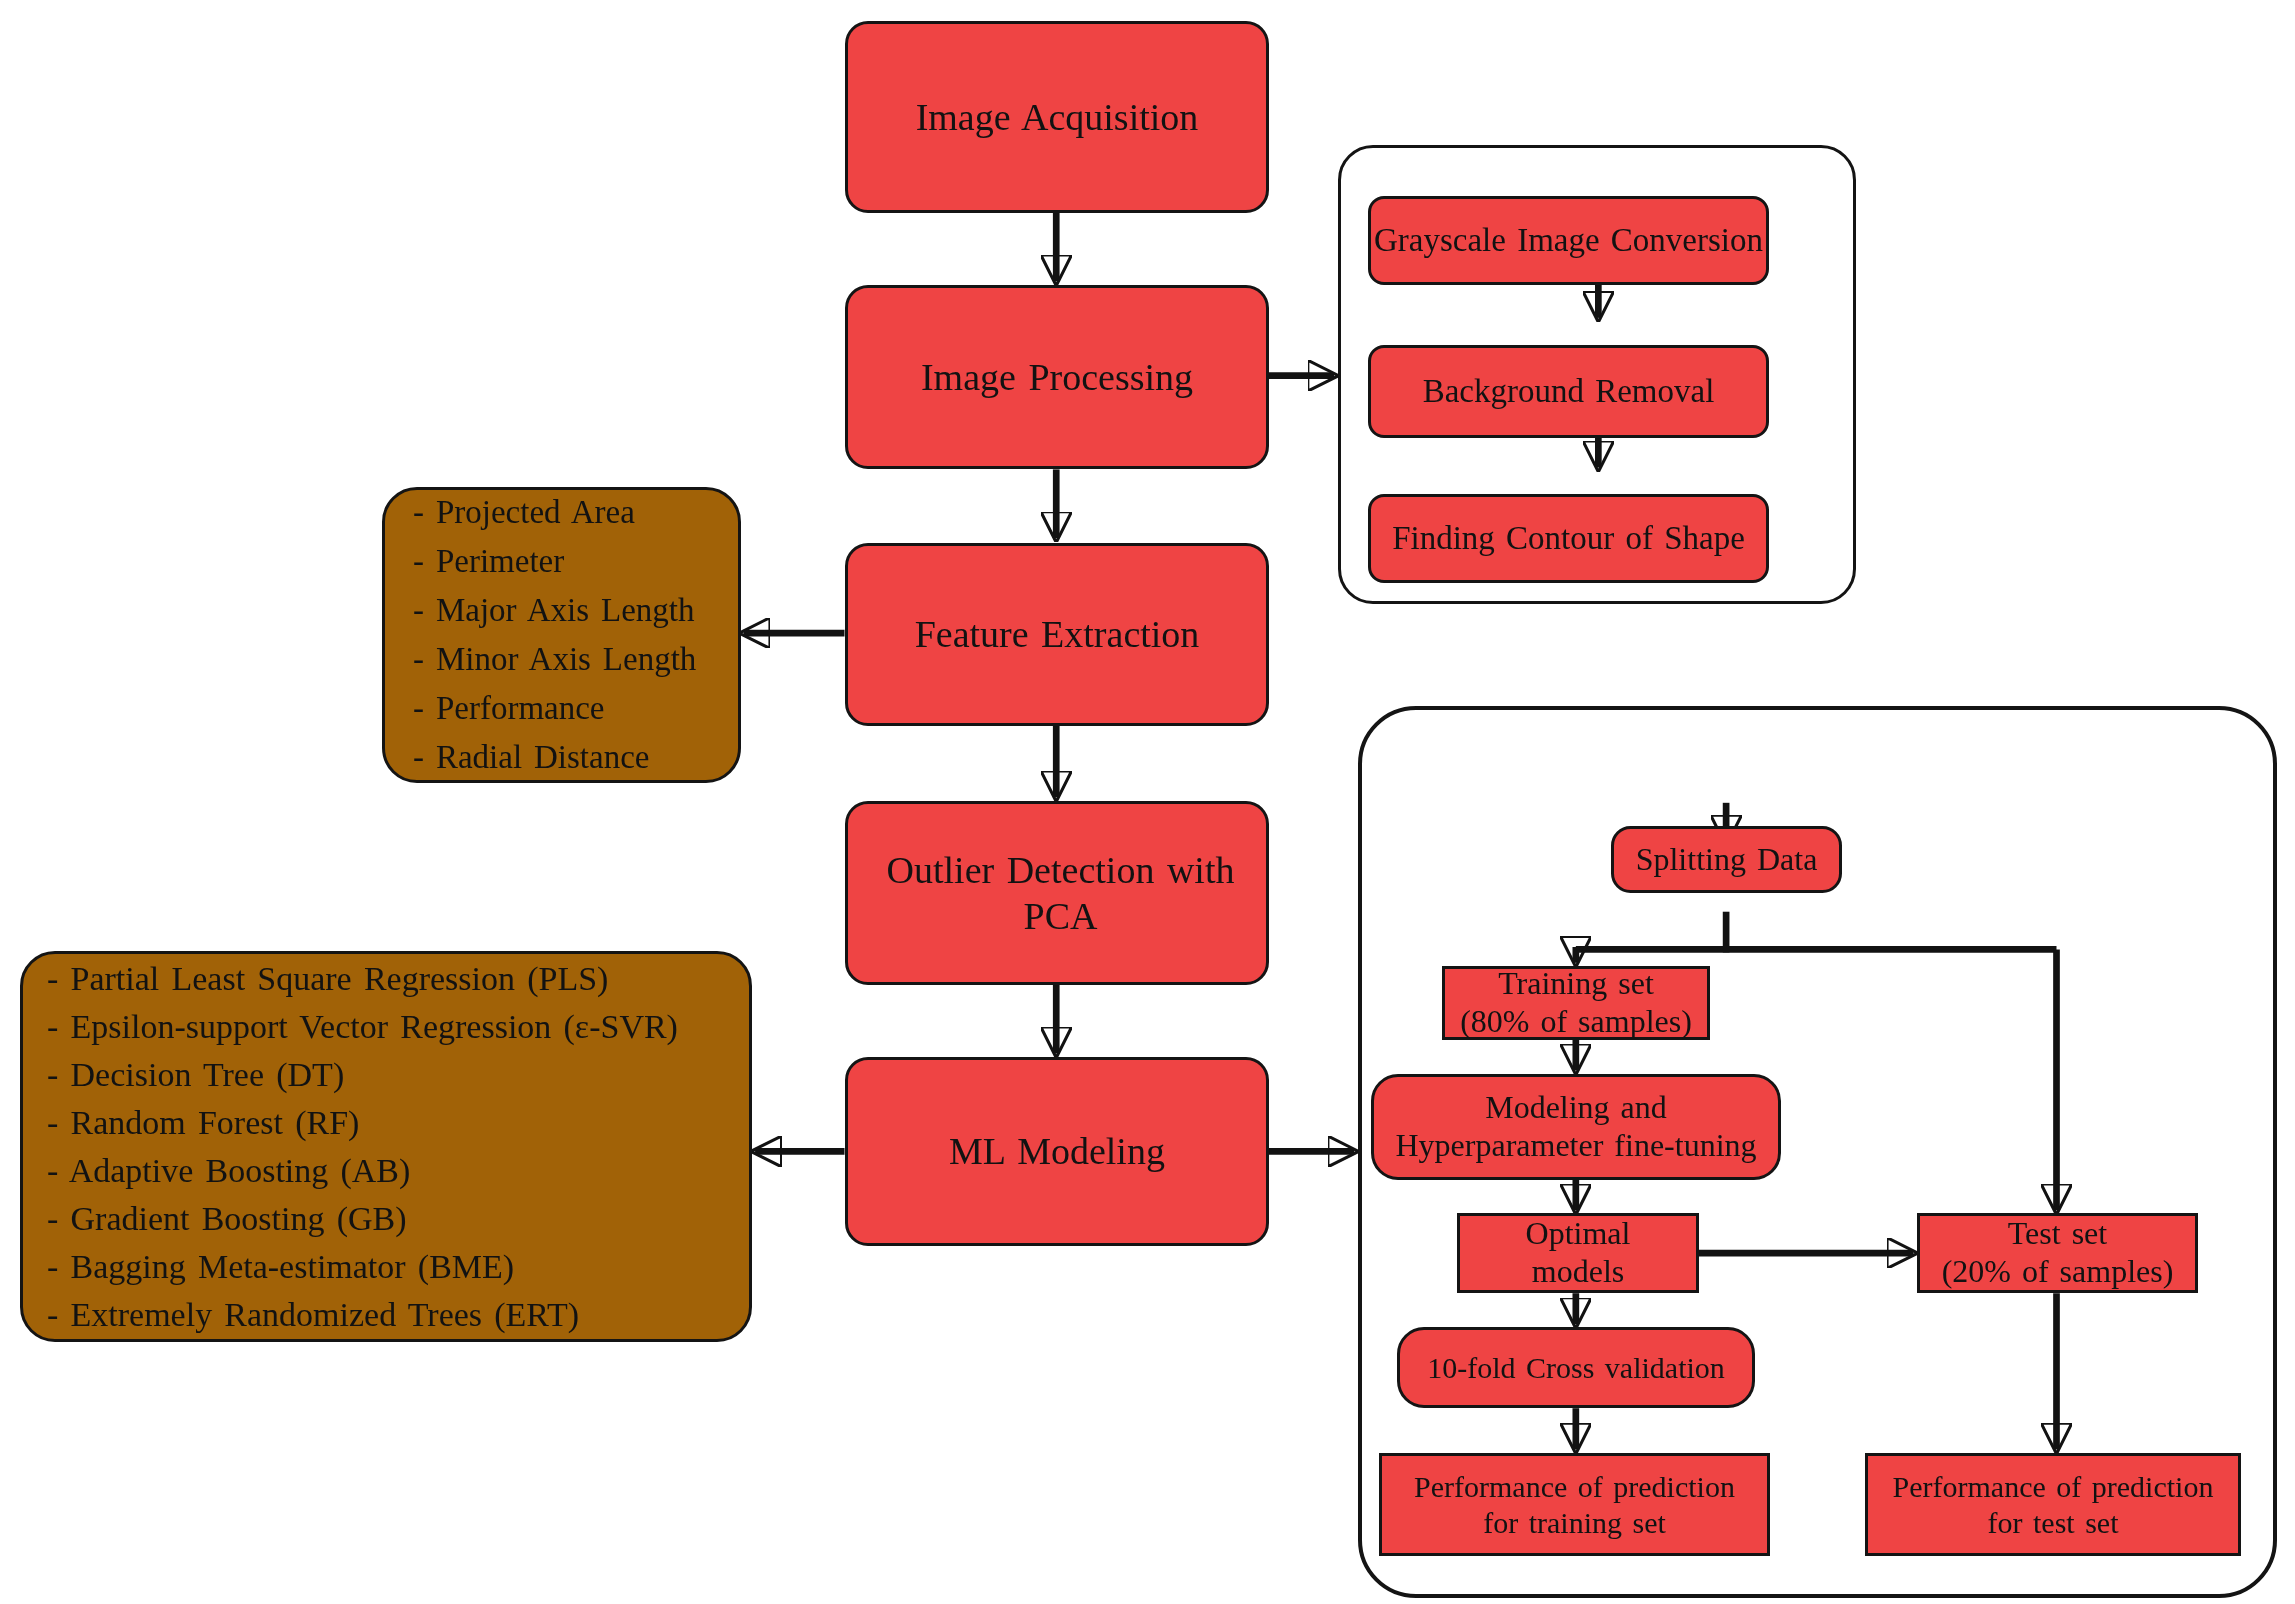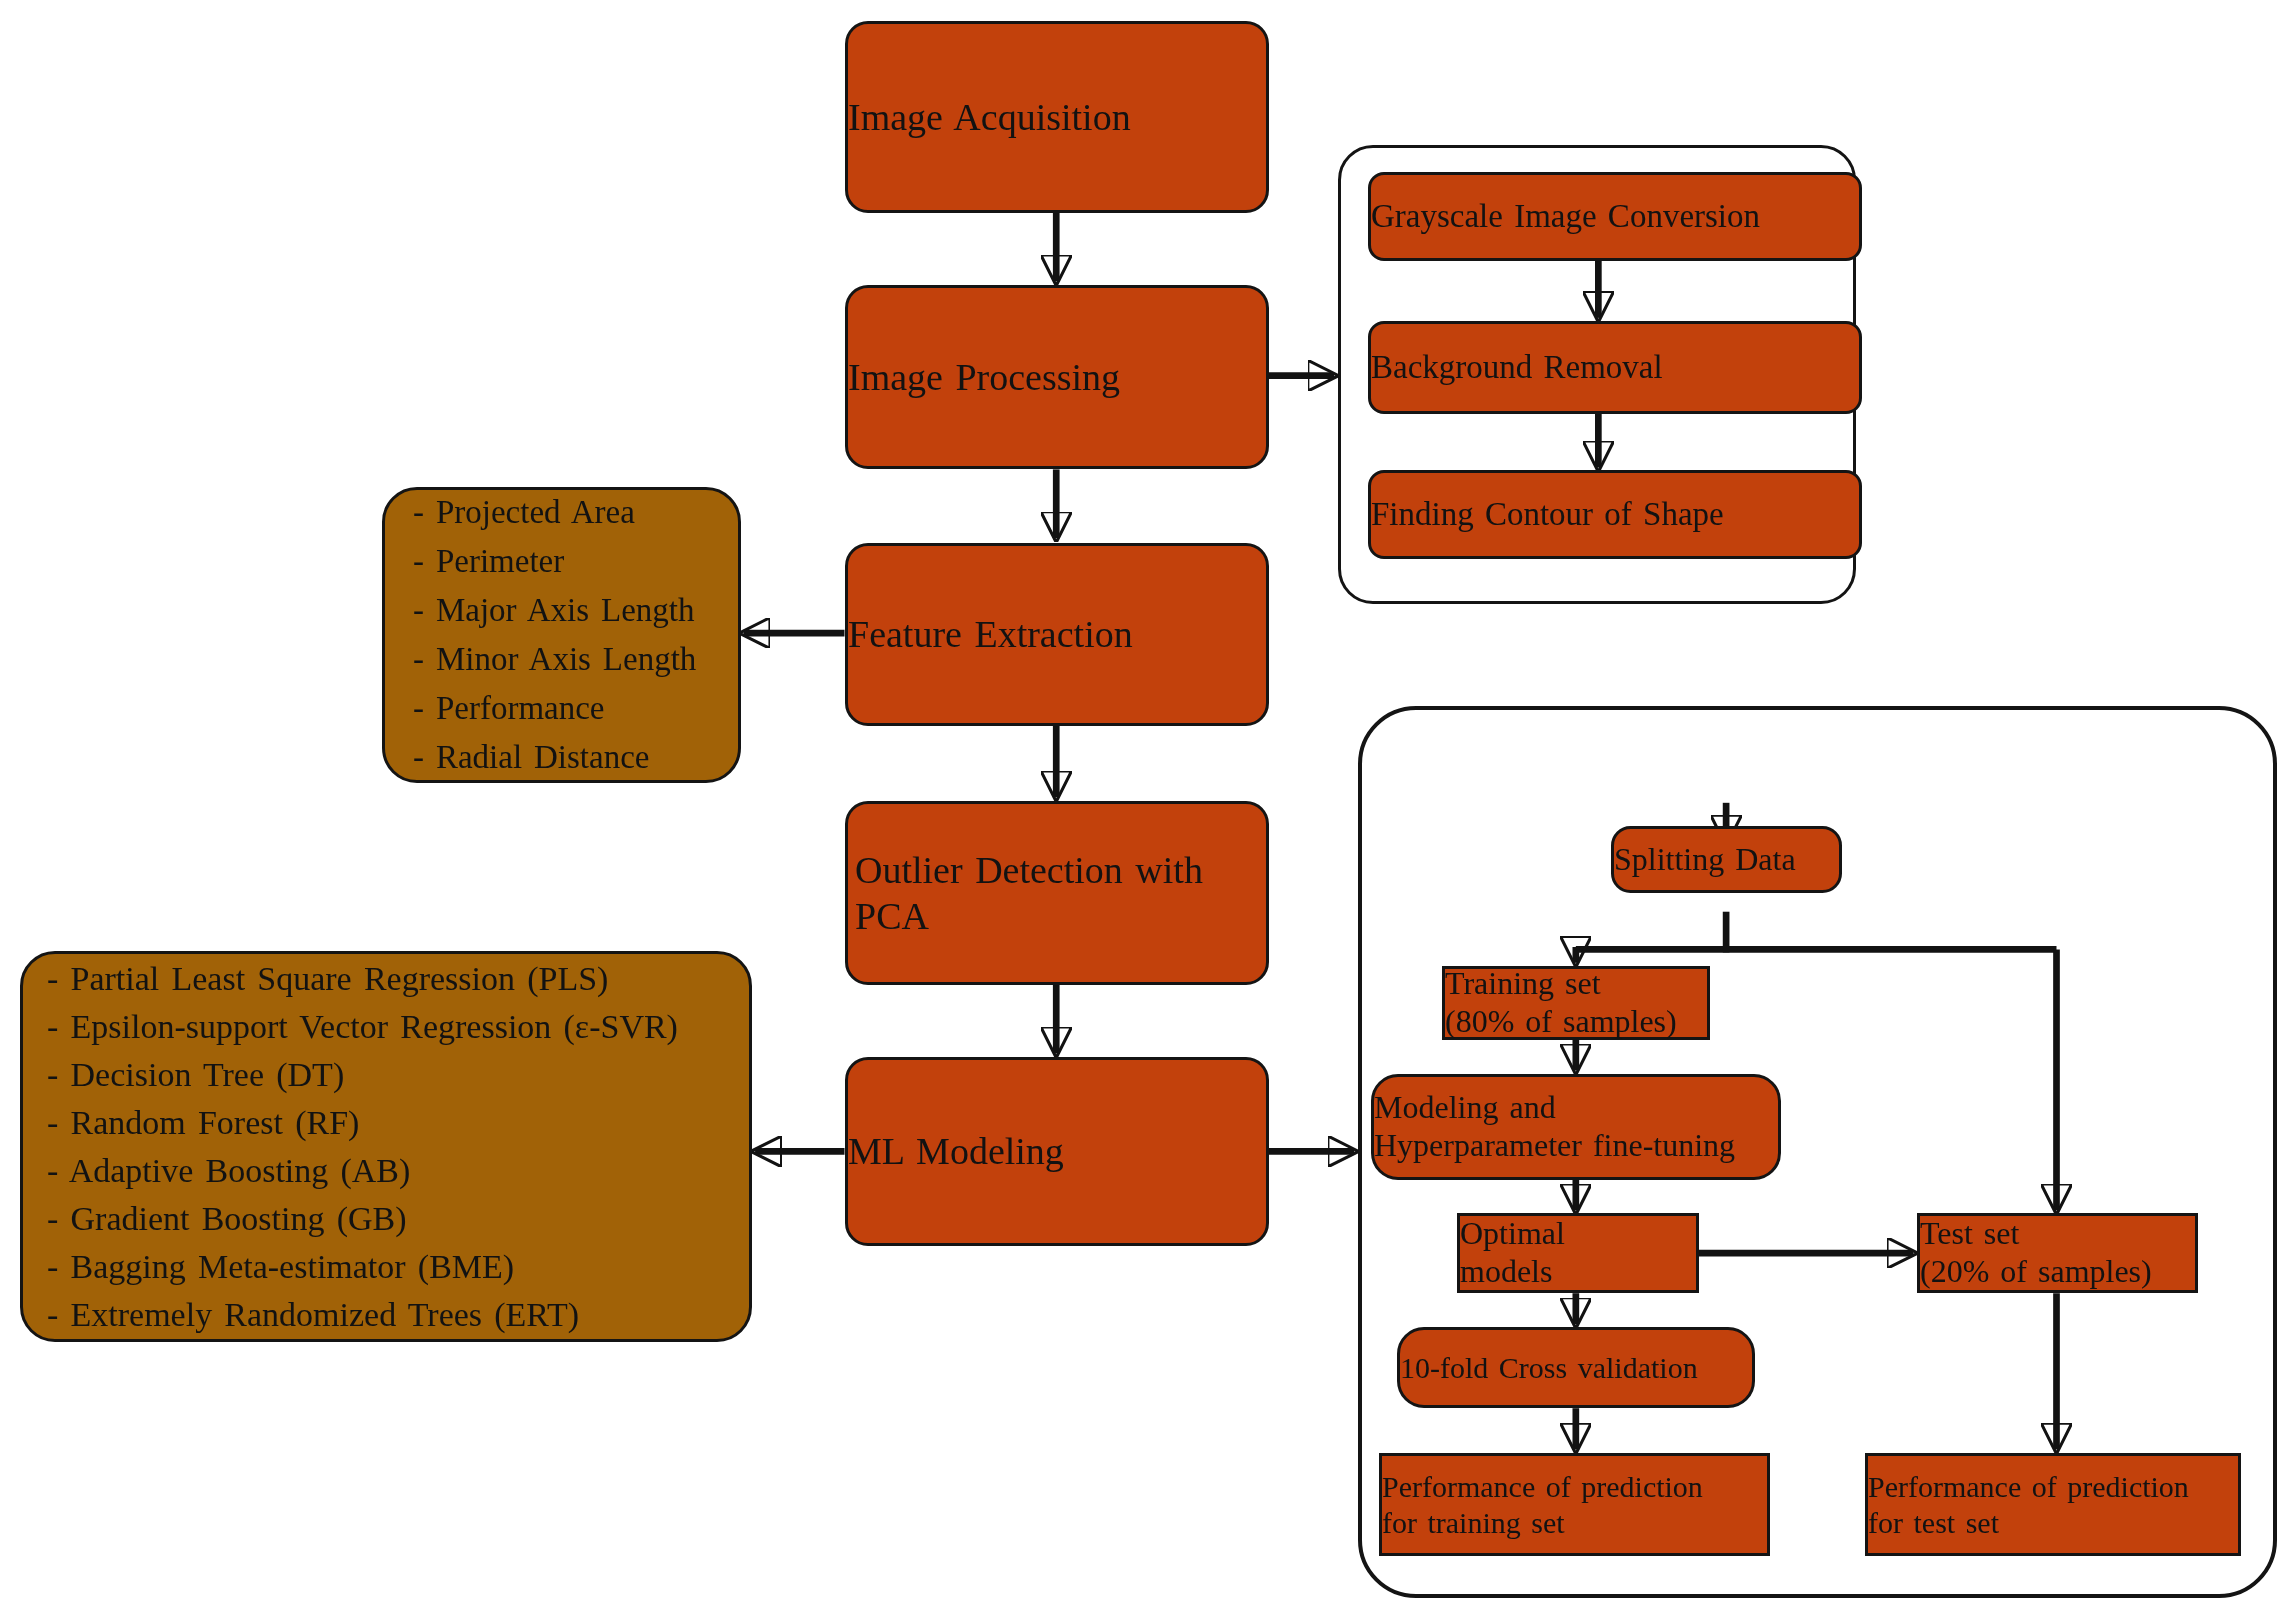--- a/index.html
+++ b/index.html
@@ -6,28 +6,28 @@
   body{
     width:2295px;height:1605px;
     font-family:"Liberation Serif","DejaVu Serif",serif;
     color:#121212;
   }
   #canvas{position:relative;width:2295px;height:1605px;background:#ffffff;overflow:hidden;}
   #connectors{position:absolute;left:0;top:0;z-index:2;pointer-events:none;}
   #connectors path{stroke:#121212;fill:none;}
   .shaft{stroke-width:11px;}
   .box{
-    position:absolute;box-sizing:border-box;background:#c2410c;
+    position:absolute;box-sizing:border-box;background:#ef4444;
     border:3.7px solid #141414;
-    display:flex;flex-direction:column;align-items:flex-start;justify-content:center;
+    display:flex;flex-direction:column;align-items:center;justify-content:center;
     text-align:center;z-index:3;line-height:1.22;word-spacing:3px;
   }
   .container{position:absolute;box-sizing:border-box;background:#ffffff;border:3.7px solid #141414;z-index:1;}
   .main{width:424px;left:845px;border-radius:23px;font-size:38px;}
-  .sub1{left:1368px;width:494px;border-radius:16px;border-width:3px;font-size:33px;}
+  .sub1{left:1368px;width:401px;border-radius:16px;border-width:3px;font-size:33px;margin-top:24px;}
   .wf{border-width:3px;font-size:32px;line-height:1.18;}
   .listbox{
     position:absolute;box-sizing:border-box;background:#a16207;border:3.7px solid #141414;
     border-radius:35px;display:flex;flex-direction:column;justify-content:center;
     z-index:3;text-align:left;
   }
   .listbox .li{white-space:nowrap;word-spacing:3.7px;}
   #feature-box{left:382px;top:487px;width:359px;height:296px;font-size:33px;}
   #feature-box .li{line-height:49px;padding-left:28px;}
   #ml-box{left:20px;top:951px;width:732px;height:391px;font-size:34px;}

